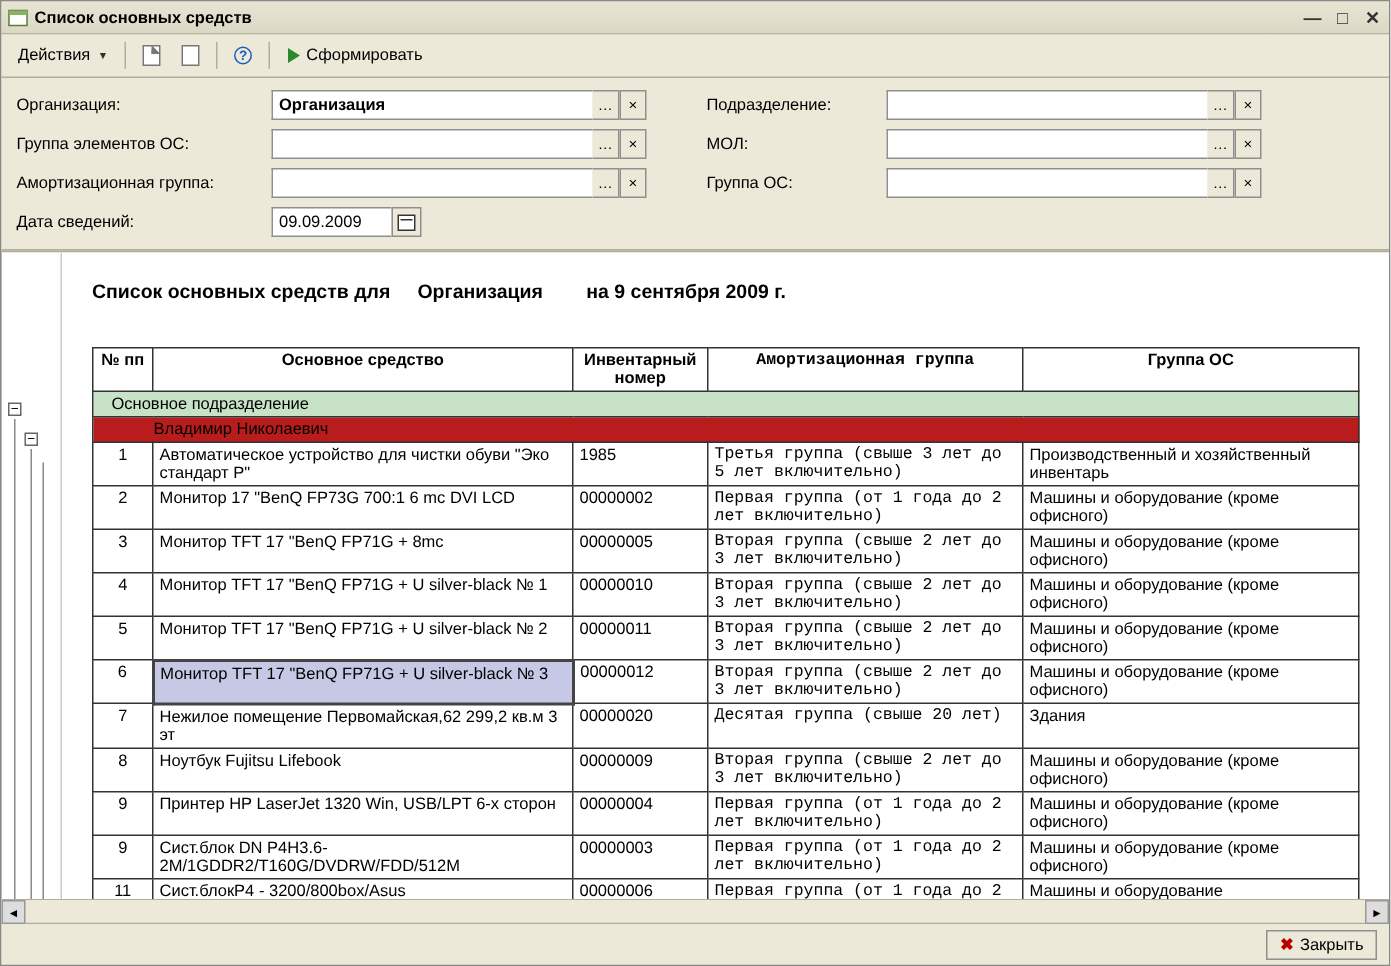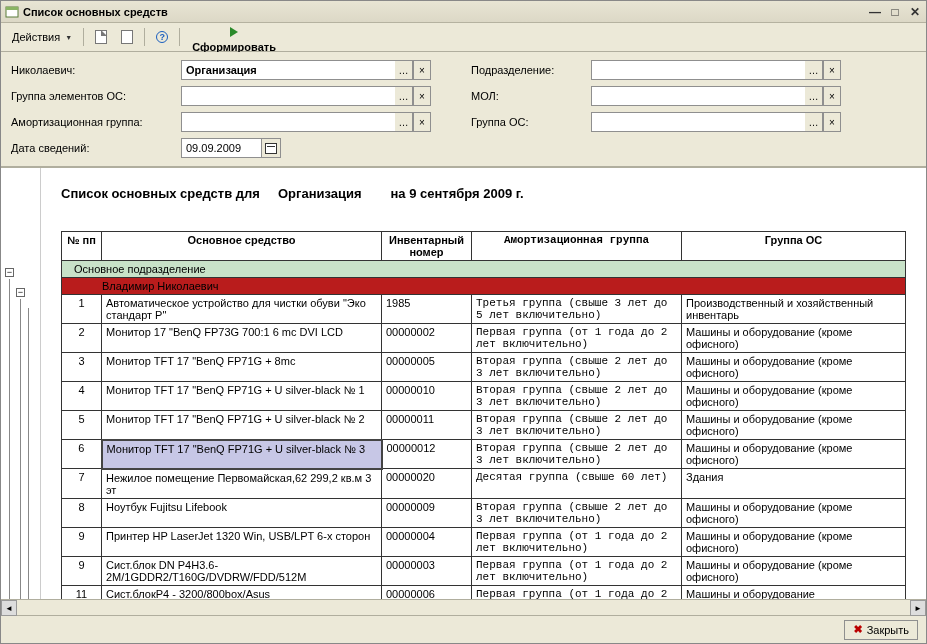--- a/index.html
+++ b/index.html
@@ -7,21 +7,21 @@
   .window { width:927px; height:644px; border:1px solid #888; display:flex; flex-direction:column; background:#ece9d8; }
   .titlebar { height:22px; background:linear-gradient(#e8e5d4,#dcd8c6); display:flex; align-items:center; padding:0 4px; border-bottom:1px solid #b5b2a0; }
   .titlebar-icon { width:14px; height:14px; margin-right:4px; display:flex; align-items:center; justify-content:center; }
   .titlebar-title { font-weight:bold; flex:1; }
   .win-btns { display:flex; gap:6px; }
   .win-btn { width:14px; height:14px; display:flex; align-items:center; justify-content:center; font-size:12px; font-weight:bold; cursor:pointer; color:#333; }
   .toolbar { height:29px; background:#ece9d8; border-bottom:1px solid #b0ae9e; display:flex; align-items:center; padding:0 6px; gap:4px; }
   .tb-btn { height:20px; padding:0 4px; border:1px solid transparent; display:flex; align-items:center; gap:3px; cursor:pointer; }
   .dd-arrow { font-size:7px; margin-left:2px; color:#333; }
   .sep { width:1px; height:18px; background:#b0ae9e; margin:0 2px; }
-  .form-btn { height:20px; padding:0 6px; display:flex; align-items:center; gap:4px; cursor:pointer; font-weight:bold;flex-direction:column; }
+  .form-btn { height:20px; padding:0 6px; display:flex; align-items:center; gap:4px; cursor:pointer; font-weight:normal; }
   .play-icon { width:0; height:0; border-left:8px solid #2a8a2a; border-top:5px solid transparent; border-bottom:5px solid transparent; }
   .filters { padding:8px 10px; display:grid; grid-template-columns: 170px 250px 40px 120px 250px; row-gap:6px; align-items:center; background:#ece9d8; border-bottom:1px solid #b0ae9e; }
   .filters label { white-space:nowrap; }
   .input-wrap { display:flex; height:20px; }
   .input-wrap input { flex:1; border:1px solid #8f8f8f; border-right:none; padding:0 4px; font:inherit; background:#fff; }
   .ibtn { width:18px; border:1px solid #8f8f8f; border-left:none; background:#ece9d8; display:flex; align-items:center; justify-content:center; cursor:pointer; font-size:10px; }
   .ibtn + .ibtn { border-left:1px solid #8f8f8f; }
   .date-wrap { display:flex; height:20px; }
   .date-wrap input { width:80px; border:1px solid #8f8f8f; border-right:none; padding:0 4px; font:inherit; background:#fff; }
   .cal-btn { width:20px; border:1px solid #8f8f8f; background:#ece9d8; display:flex; align-items:center; justify-content:center; cursor:pointer; }
@@ -92,21 +92,21 @@
         <span class="qico">?</span>
       </div>
     <div class="sep"></div>
     <div class="form-btn">
       <span class="play-icon"></span>
       <span>Сформировать</span>
     </div>
   </div>
 
   <div class="filters">
-    <label>Николаевич:</label>
+    <label>Организация:</label>
     <div class="input-wrap">
       <input type="text" style="font-weight: bold;" value="Организация">
       <span class="ibtn">…</span>
       <span class="ibtn">×</span>
     </div>
     <div></div>
     <label>Подразделение:</label>
     <div class="input-wrap">
       <input type="text" value="" style="">
       <span class="ibtn">…</span>
@@ -225,21 +225,21 @@
               <td class="col-num">6</td>
               <td class="col-name">Монитор TFT 17 "BenQ FP71G + U silver-black № 3</td>
               <td class="col-inv">00000012</td>
               <td class="col-amort">Вторая группа (свыше 2 лет до 3 лет включительно)</td>
               <td class="col-grp">Машины и оборудование (кроме офисного)</td>
             </tr>
             <tr>
               <td class="col-num">7</td>
               <td class="col-name">Нежилое помещение Первомайская,62 299,2 кв.м 3 эт</td>
               <td class="col-inv">00000020</td>
-              <td class="col-amort">Десятая группа (свыше 60 лет)</td>
+              <td class="col-amort">Десятая группа (свыше 20 лет)</td>
               <td class="col-grp">Здания</td>
             </tr>
             <tr>
               <td class="col-num">8</td>
               <td class="col-name">Ноутбук Fujitsu Lifebook</td>
               <td class="col-inv">00000009</td>
               <td class="col-amort">Вторая группа (свыше 2 лет до 3 лет включительно)</td>
               <td class="col-grp">Машины и оборудование (кроме офисного)</td>
             </tr>
             <tr>

